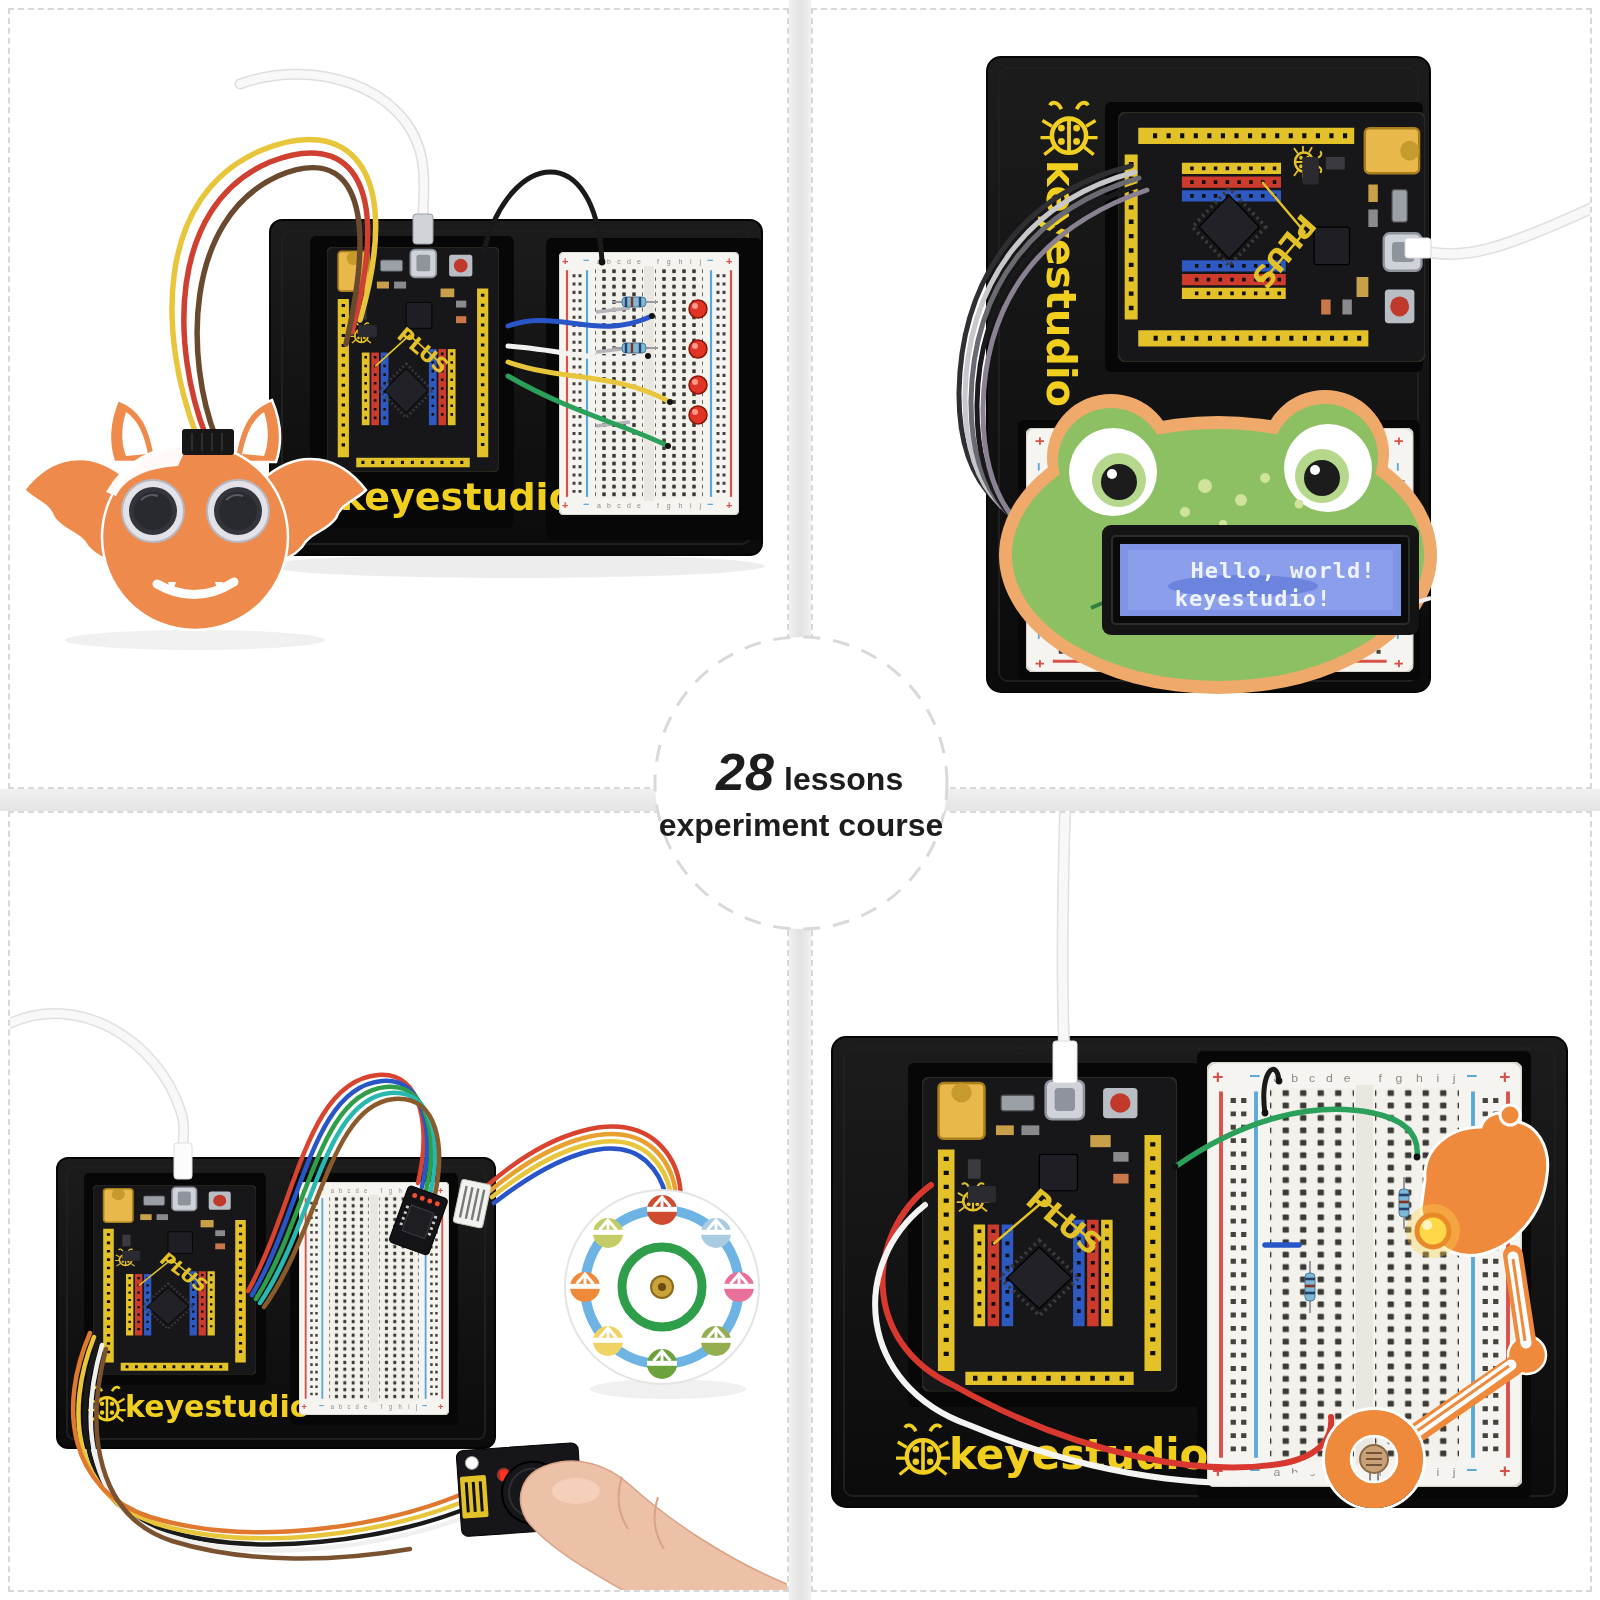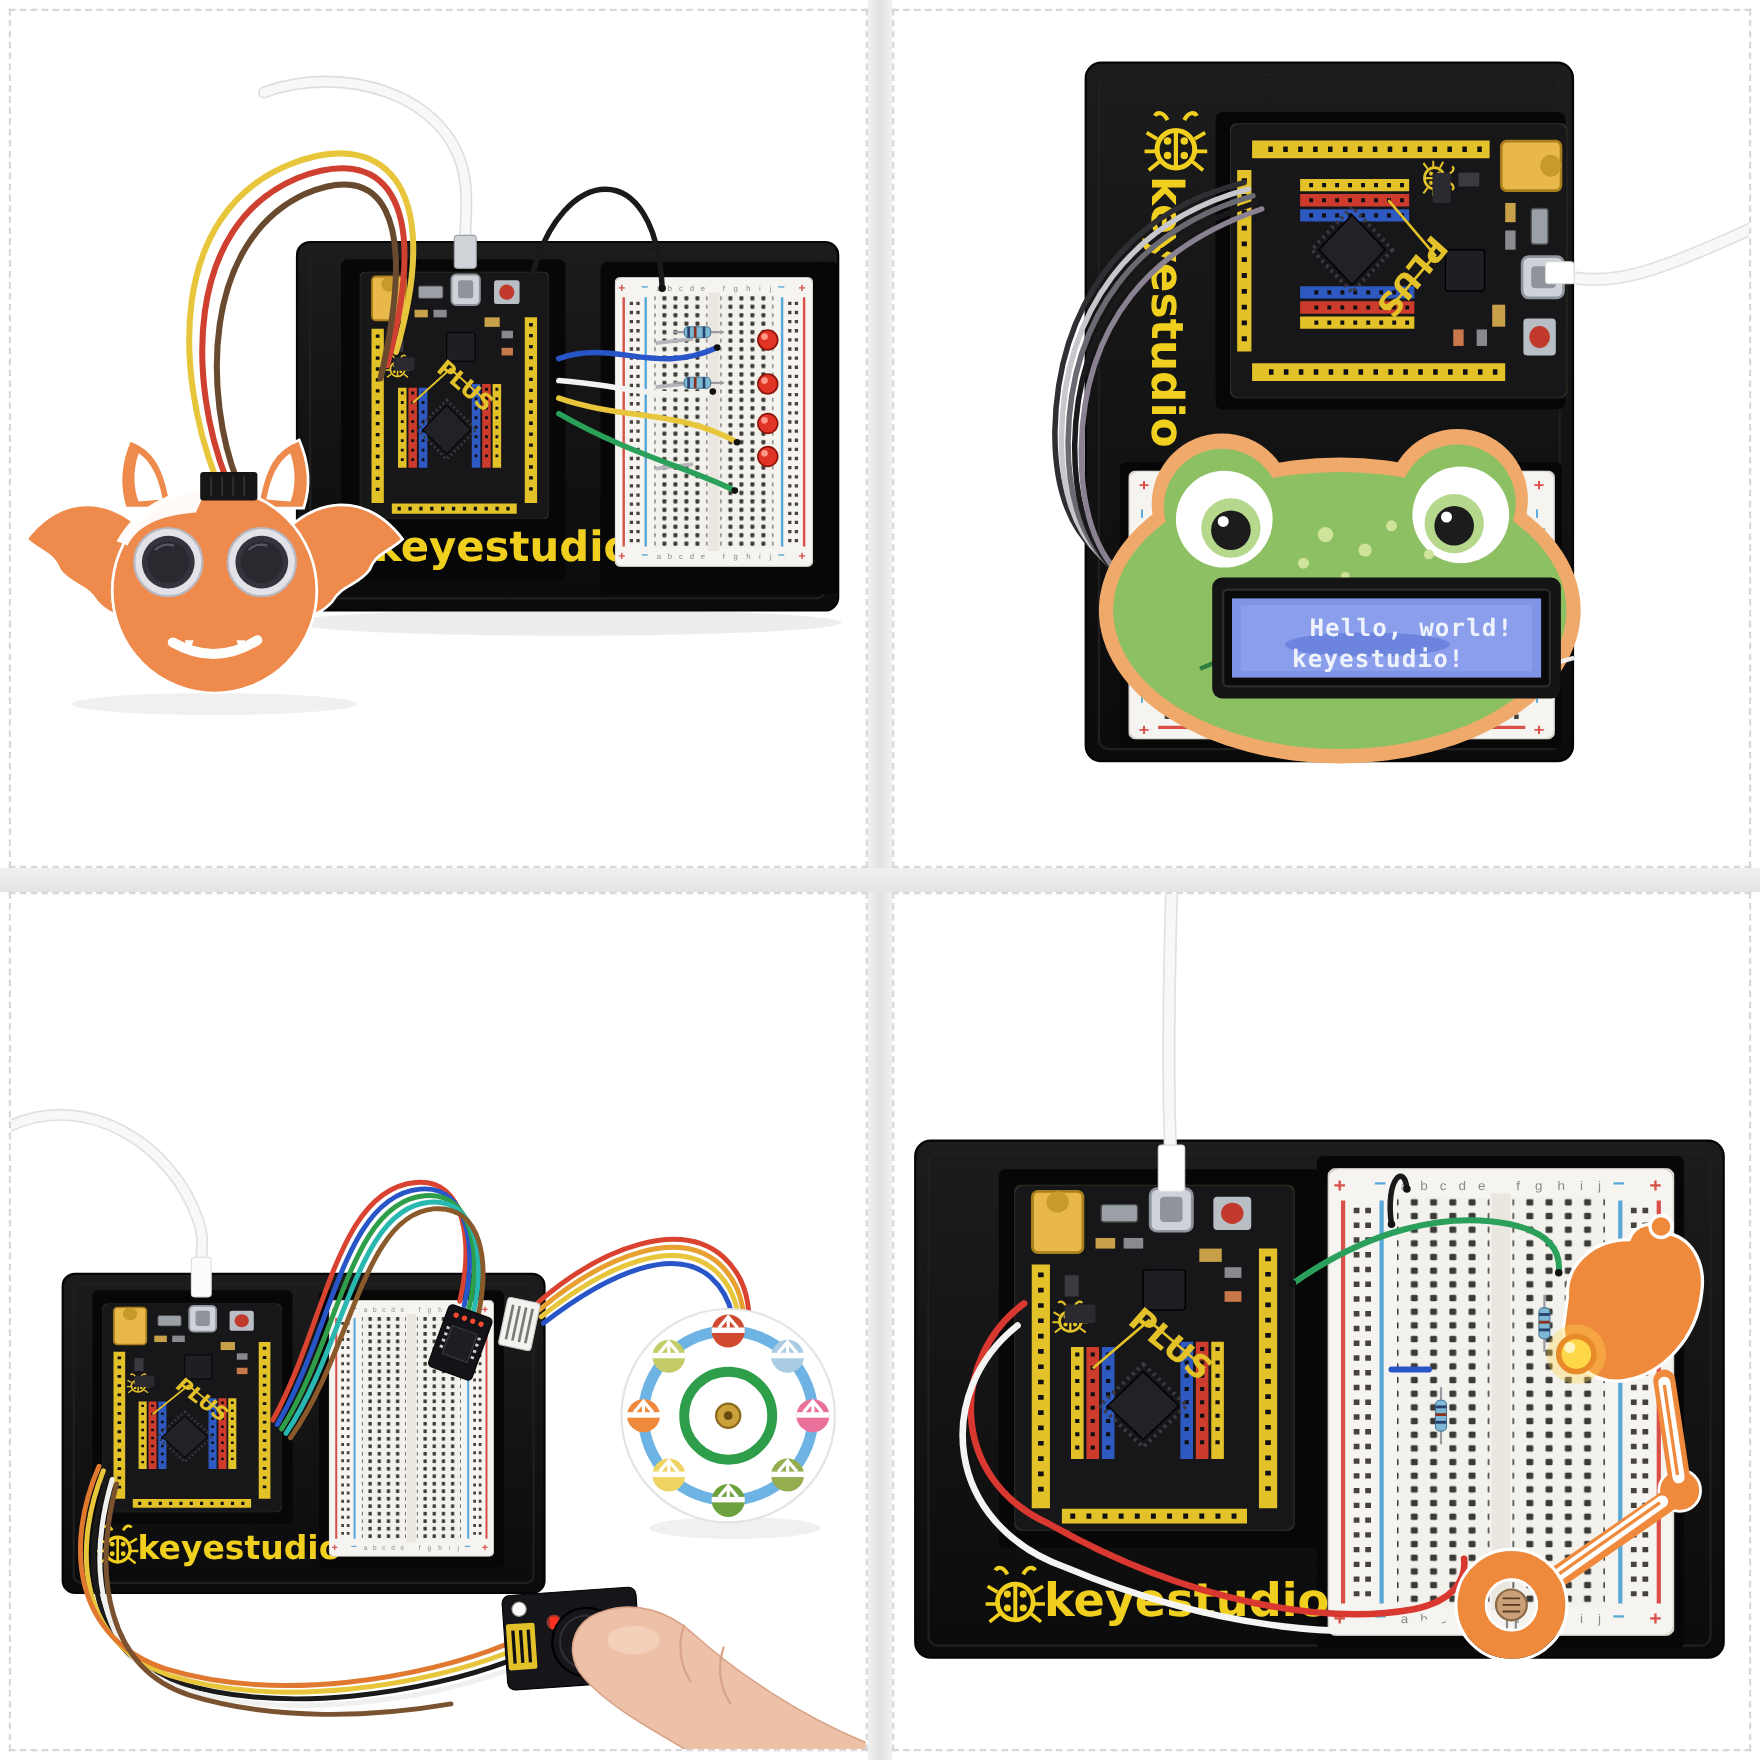--- a/index.html
+++ b/index.html
@@ -492,13 +492,23 @@
         </g>
         <g>
           <circle cx="620" cy="418" r="27" fill="#ffd84a" opacity="0.35"></circle>
           <circle cx="620" cy="418" r="16" fill="#ffd84a" stroke="#e88a28" stroke-width="5"></circle>
           <circle cx="614" cy="412" r="5" fill="#fff4c0"></circle>
         </g>
       </g>
     </svg>
   </div>
 
+  <div class="badge">
+    <svg width="302" height="302" viewBox="0 0 302 302">
+      <circle cx="151" cy="151" r="146" fill="#ffffff" stroke="#d9d9d9" stroke-width="3" stroke-dasharray="17 13"></circle>
+      <g fill="#1d1d1d" font-family="Liberation Sans, sans-serif">
+        <text x="66" y="158" font-size="52" font-weight="bold" font-style="italic">28</text>
+        <text x="134" y="158" font-size="32" font-weight="bold">lessons</text>
+        <text x="151" y="204" font-size="32" font-weight="bold" text-anchor="middle">experiment course</text>
+      </g>
+    </svg>
+  </div>
 </div>
 
 </body></html>

